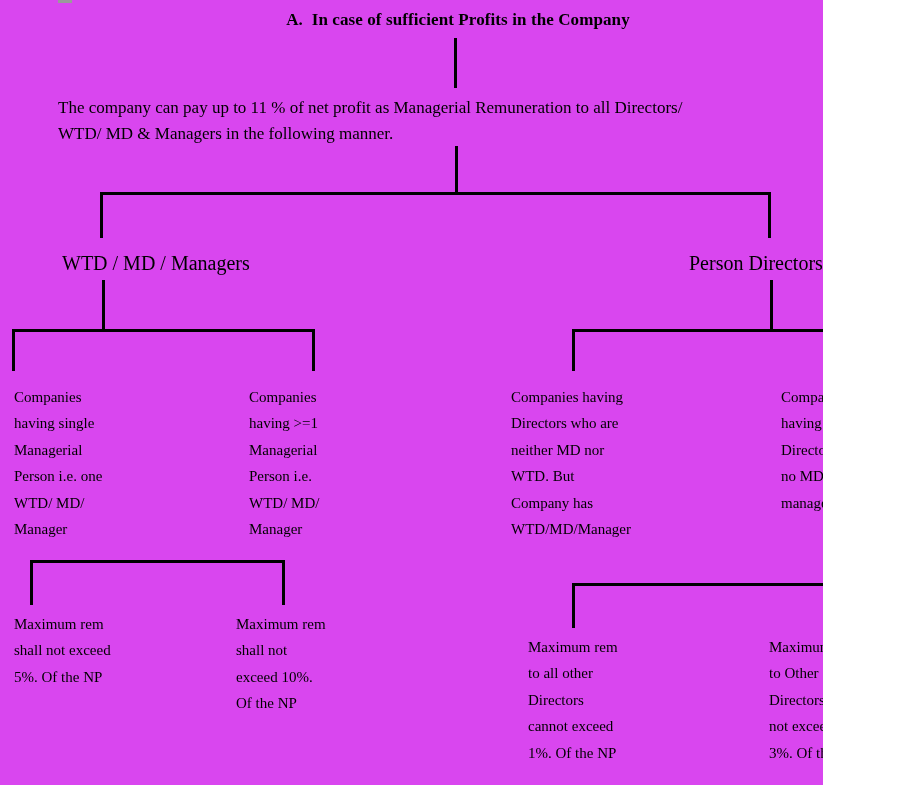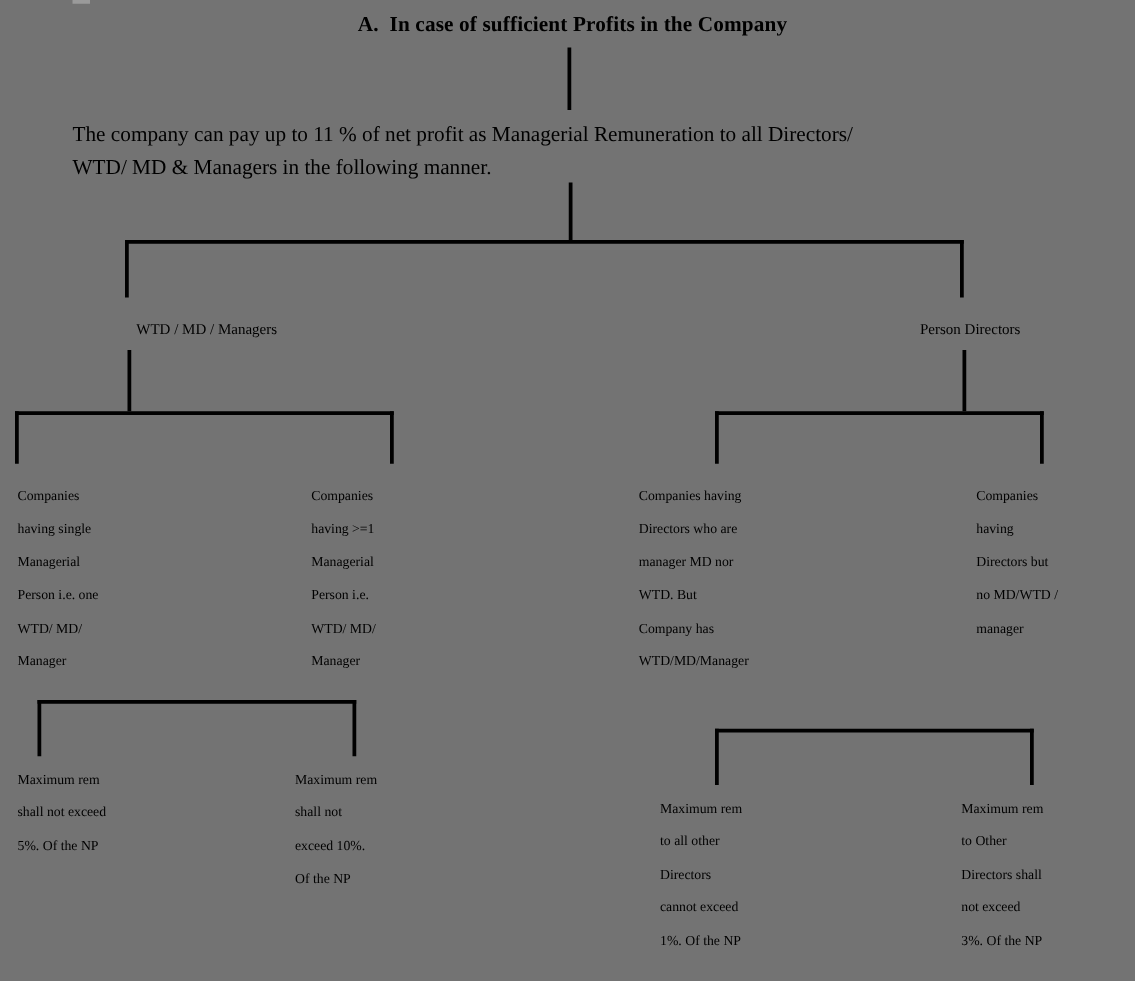--- a/index.html
+++ b/index.html
@@ -6,49 +6,48 @@
     margin: 0;
     padding: 0;
     background: #ffffff;
   }
   body {
     font-family: "Liberation Serif", "DejaVu Serif", serif;
     color: #000000;
   }
   #canvas {
     position: relative;
-    width: 908px;
+    width: 823px;
     height: 785px;
-    background: #737373;
+    background: #d946ef;
     overflow: hidden;
   }
   .abs { position: absolute; }
 
   
   .title {
     font-size: 17px;
     font-weight: bold;
     letter-spacing: 0.1px;
     white-space: pre;
     line-height: 20px;
   }
   .lead {
     font-size: 17px;
     line-height: 26px;
     text-align: left;
     white-space: pre-line;
   }
   .node-label {
-    font-size: 12px;
+    font-size: 20px;
     line-height: 22px;
     white-space: pre;
-    margin-left: 47px;
   }
   .block {
-    font-size: 11px;
+    font-size: 15px;
     line-height: 26.4px;
     white-space: pre-line;
   }
 
   
   .vline {
     background: #000000;
     width: 3px;
   }
   
@@ -127,21 +126,21 @@
 
   <div class="abs block" style="left:249px; top:384px; width:200px;">Companies
 having &gt;=1
 Managerial
 Person i.e.
 WTD/ MD/
 Manager</div>
 
   <div class="abs block" style="left:511px; top:384px; width:240px;">Companies having
 Directors who are
-manager MD nor
+neither MD nor
 WTD. But
 Company has
 WTD/MD/Manager</div>
 
   <div class="abs block" style="left:781px; top:384px; width:135px;">Companies
 having
 Directors but
 no MD/WTD /
 manager</div>
 

